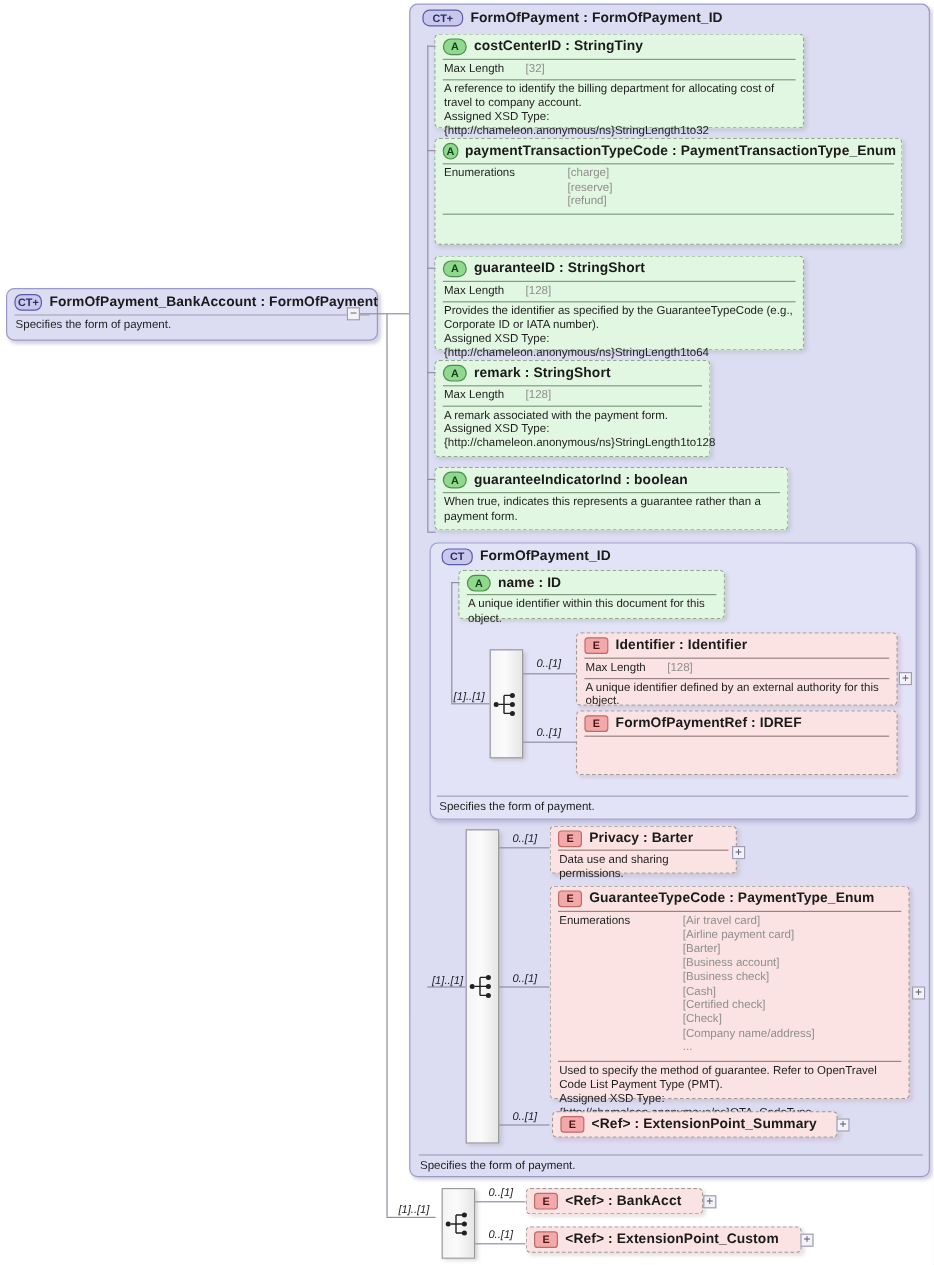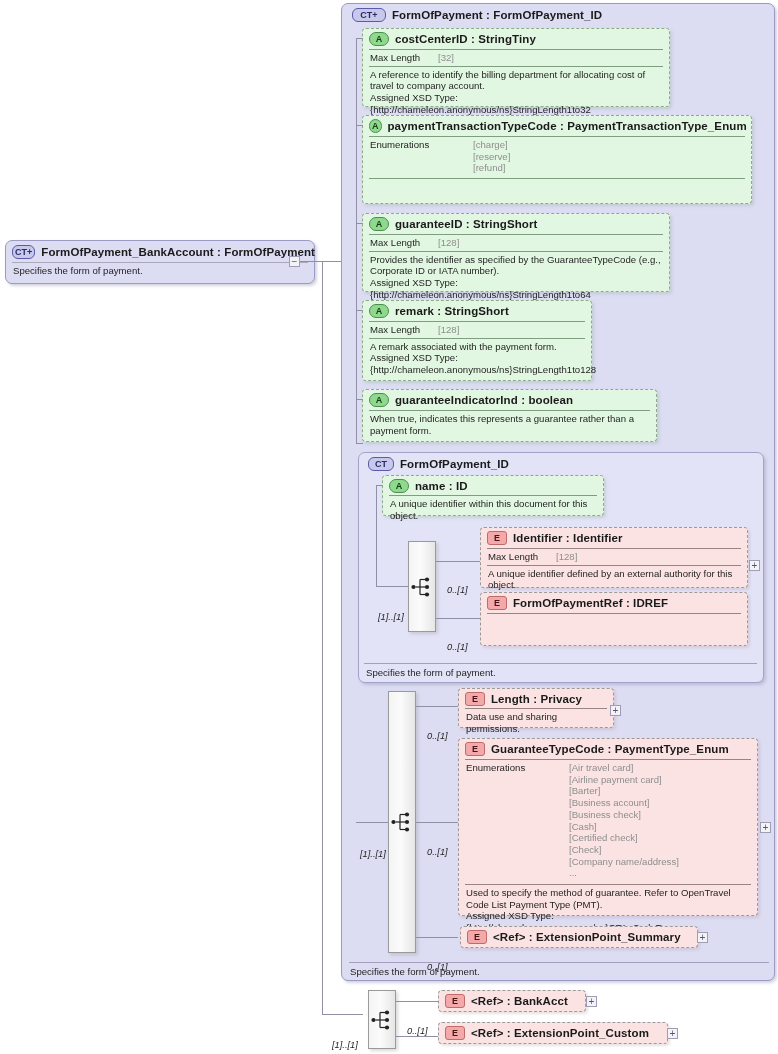--- a/index.html
+++ b/index.html
@@ -156,21 +156,20 @@
 
   
   .hline{position:absolute;height:0;border-top:1px solid #8f8fa5;}
   .vline{position:absolute;width:0;border-left:1px solid #8f8fa5;}
   .card{
     position:absolute;
     font-size:9.3px;
     font-style:italic;
     color:#1f1f1f;
     white-space:nowrap;
-    margin-top:37px;
   }
 </style>
 </head>
 <body>
 
 <div id="canvas">
 
   <div class="nodebox ct-outer" style="left:341px;top:3px;width:434px;height:978px;">
   </div>
 
@@ -360,21 +359,21 @@
       <circle cx="16" cy="18.5" r="2.1" fill="#222"></circle>
     </svg>
   </div>
   <div class="card" style="left:360px;top:812px;">[1]..[1]</div>
 
   <div class="hline" style="left:416px;top:706px;width:42px;"></div>
   <div class="card" style="left:427px;top:694px;">0..[1]</div>
   <div class="nodebox elem" style="left:458px;top:688px;width:156px;height:40px;">
     <div class="hdr" style="height:19px;">
       <span class="badge e">E</span>
-      <span class="ttl">Length   : Privacy</span>
+      <span class="ttl">Privacy   : Barter</span>
     </div>
     <div class="sep"></div>
     <div class="body">Data use and sharing permissions.</div>
   </div>
   <div class="plus" style="left:610px;top:705px;">+</div>
 
   <div class="hline" style="left:416px;top:822px;width:42px;"></div>
   <div class="card" style="left:427px;top:810px;">0..[1]</div>
   <div class="nodebox elem" style="left:458px;top:738px;width:300px;height:178px;">
     <div class="hdr" style="height:20px;">

